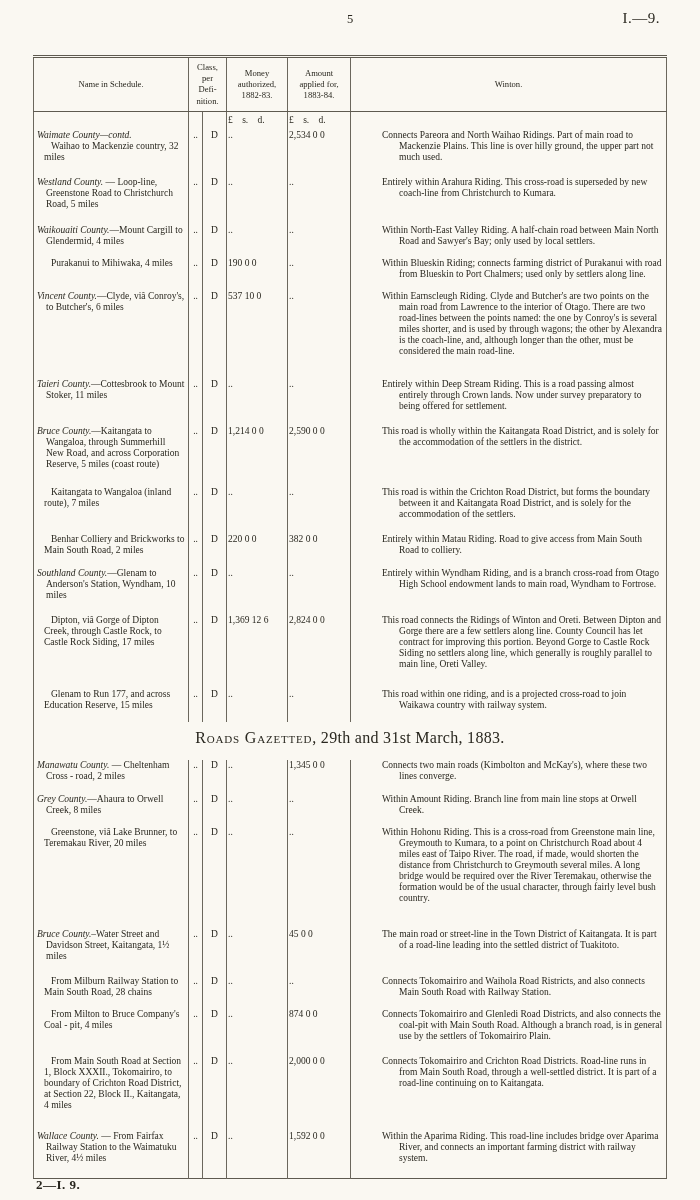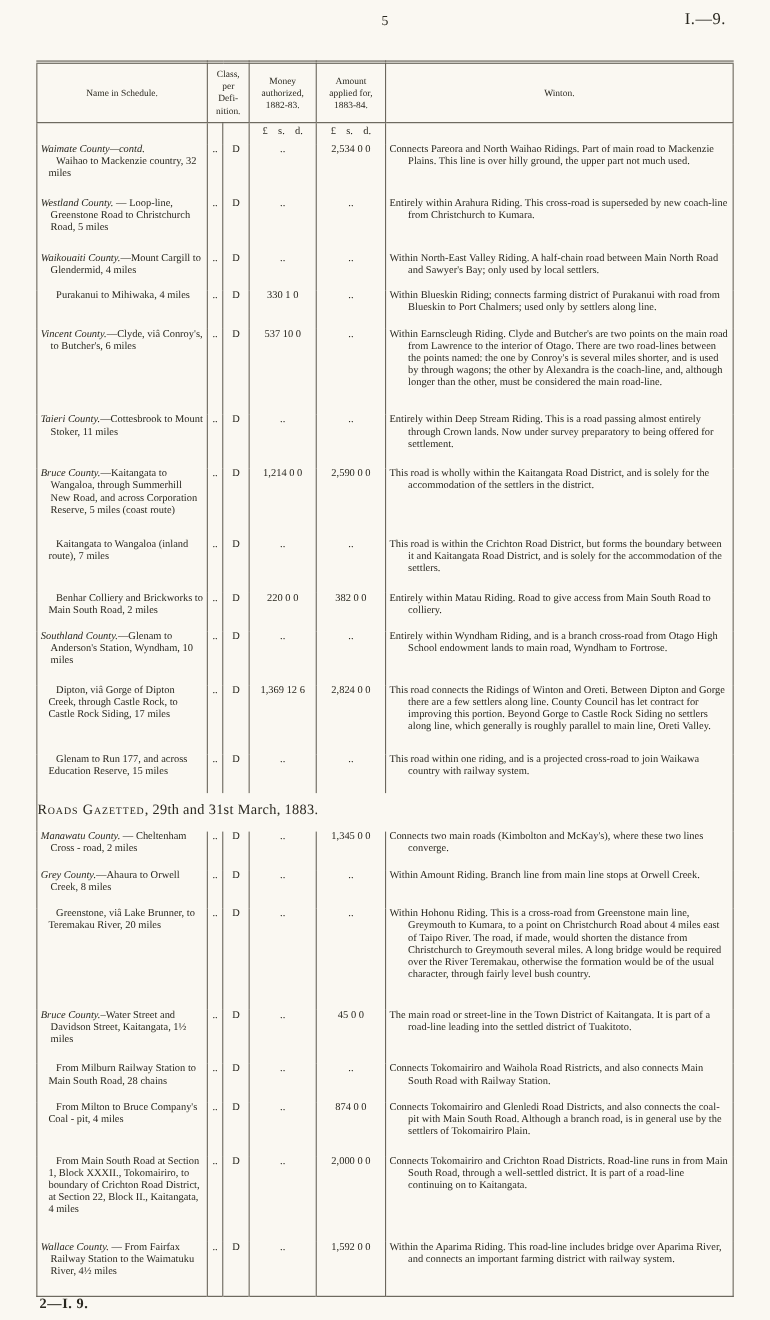--- a/index.html
+++ b/index.html
@@ -41,33 +41,33 @@
   thead th + th { border-left: 1px solid #6b675d; }
 
   td {
     font-size: 9.5px; line-height: 1.16;
     vertical-align: top; padding: 0 3px 5px 3px;
   }
   td.c-dots, td.c-class, td.c-money, td.c-amount, td.c-remarks { border-left: 1px solid #6b675d; }
 
   td.c-dots   { text-align: center; padding-left: 1px; padding-right: 1px; }
   td.c-class  { text-align: center; }
-  td.c-money, td.c-amount { text-align: center; white-space: pre; padding-left: 1px; padding-right: 1px; }
+  td.c-money, td.c-amount { white-space: pre; padding-left: 1px; padding-right: 1px; }
 
   tr.currency-row td { padding-top: 3px; padding-bottom: 1px; }
   .currency { word-spacing: 7px; }
 
   .county-line  { font-style: italic; }
   .name-hang    { padding-left: 9px; text-indent: -9px; }
   .name-hang i  { font-style: italic; }
   .entry-indent { padding-left: 7px; text-indent: 7px; }
-  .remarks-hang { padding-left: 17px; text-indent: -17px; }
+  .remarks-hang { padding-left: 17px; text-indent: -17px; margin-left: 28px; }
 
   td.section-cell {
-    font-size: 13px;
+    text-align: center; font-size: 16px;
     padding: 7px 0 5px 0; letter-spacing: 0.3px;
   }
   .sc { font-variant: small-caps; letter-spacing: 0.8px; }
 
   .page-footer {
     position: absolute; left: 36px; bottom: 7px;
     font-size: 13px; font-weight: bold; letter-spacing: 0.5px;
   }
 </style>
 </head>
@@ -148,21 +148,21 @@
           <td class="c-remarks">
             <div class="remarks-hang">Within North-East Valley Riding.  A half-chain road between Main North Road and Sawyer's Bay; only used by local settlers.</div>
           </td>
         </tr>
         <tr class="data-row">
           <td class="c-name">
             <div class="entry-indent">Purakanui to Mihiwaka, 4 miles</div>
           </td>
           <td class="c-dots">..</td>
           <td class="c-class">D</td>
-          <td class="c-money">330 1 0</td>
+          <td class="c-money">190 0 0</td>
           <td class="c-amount">..</td>
           <td class="c-remarks">
             <div class="remarks-hang">Within Blueskin Riding; connects farming district of Purakanui with road from Blueskin to Port Chalmers; used only by settlers along line.</div>
           </td>
         </tr>
         <tr class="data-row">
           <td class="c-name">
             <div class="name-hang"><i>Vincent County.</i>—Clyde, viâ Conroy's, to Butcher's, 6 miles</div>
           </td>
           <td class="c-dots">..</td>

